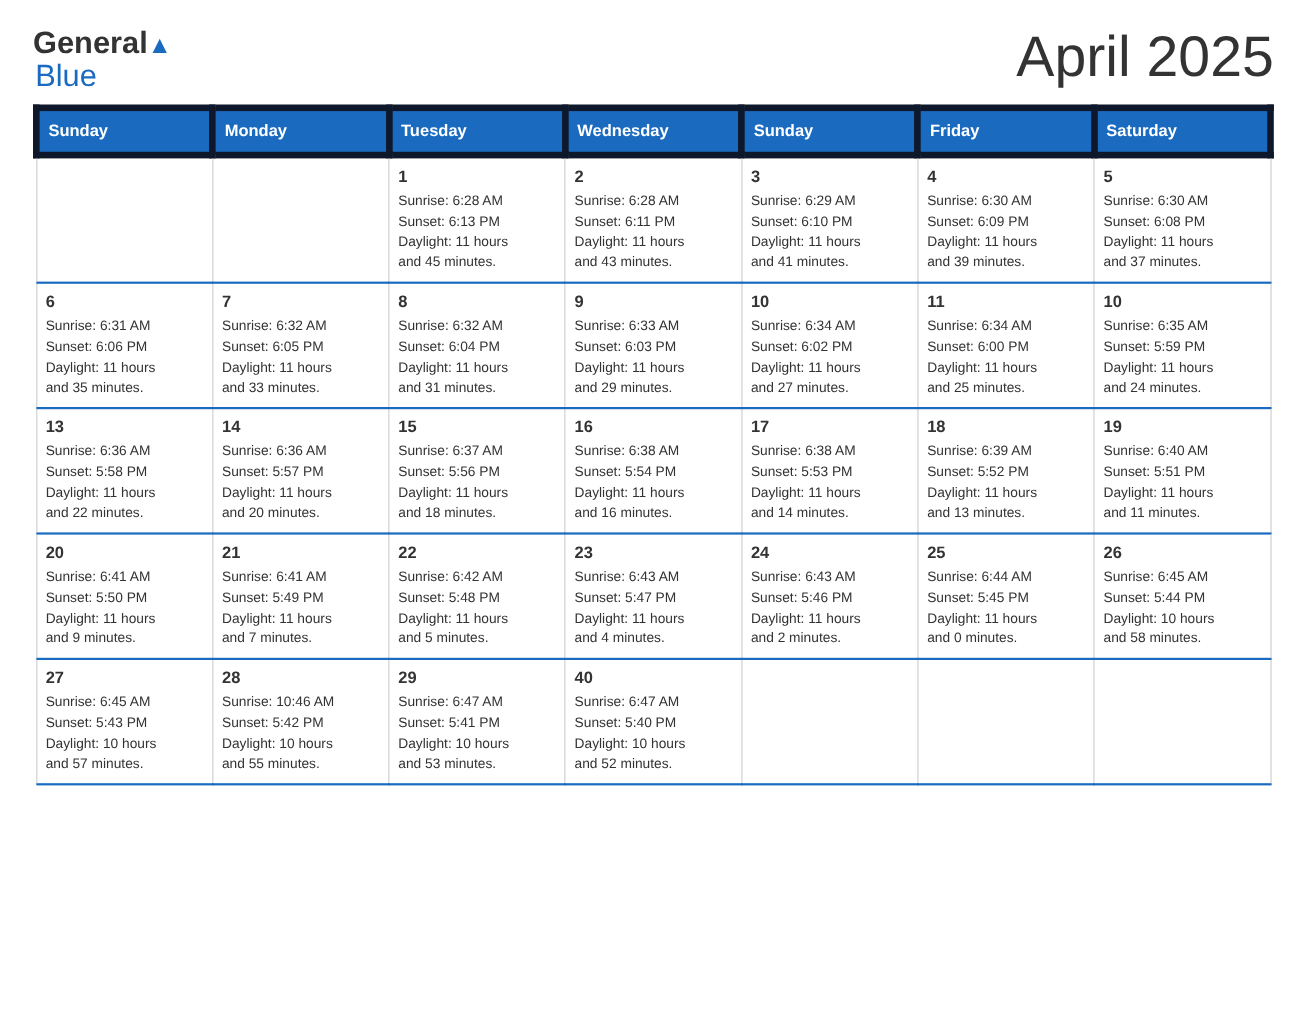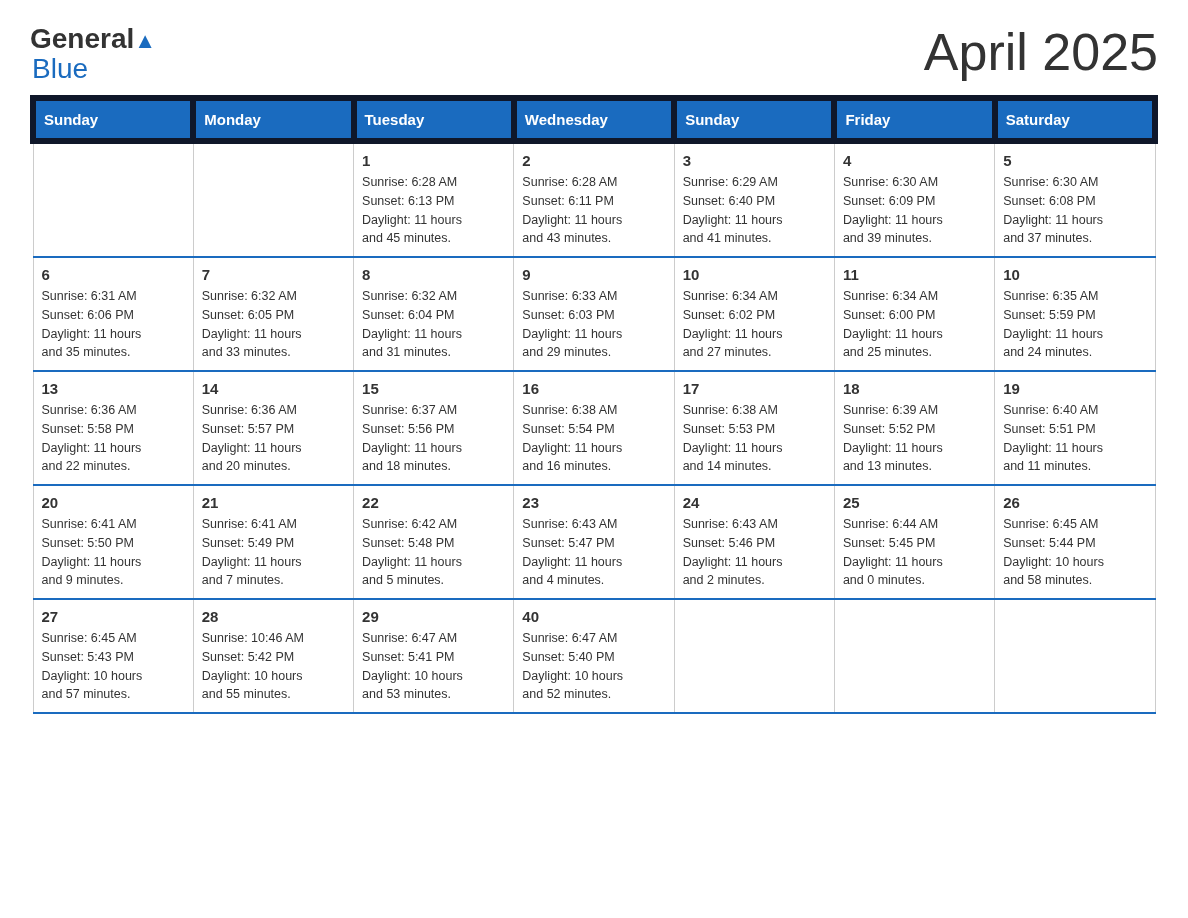--- a/index.html
+++ b/index.html
@@ -136,21 +136,21 @@
         <td>
           <span class="day-number">2</span>
           <div class="day-info" style="white-space: pre-line;">Sunrise: 6:28 AM
 Sunset: 6:11 PM
 Daylight: 11 hours
 and 43 minutes.</div>
         </td>
         <td>
           <span class="day-number">3</span>
           <div class="day-info" style="white-space: pre-line;">Sunrise: 6:29 AM
-Sunset: 6:40 PM
+Sunset: 6:10 PM
 Daylight: 11 hours
 and 41 minutes.</div>
         </td>
         <td>
           <span class="day-number">4</span>
           <div class="day-info" style="white-space: pre-line;">Sunrise: 6:30 AM
 Sunset: 6:09 PM
 Daylight: 11 hours
 and 39 minutes.</div>
         </td>

